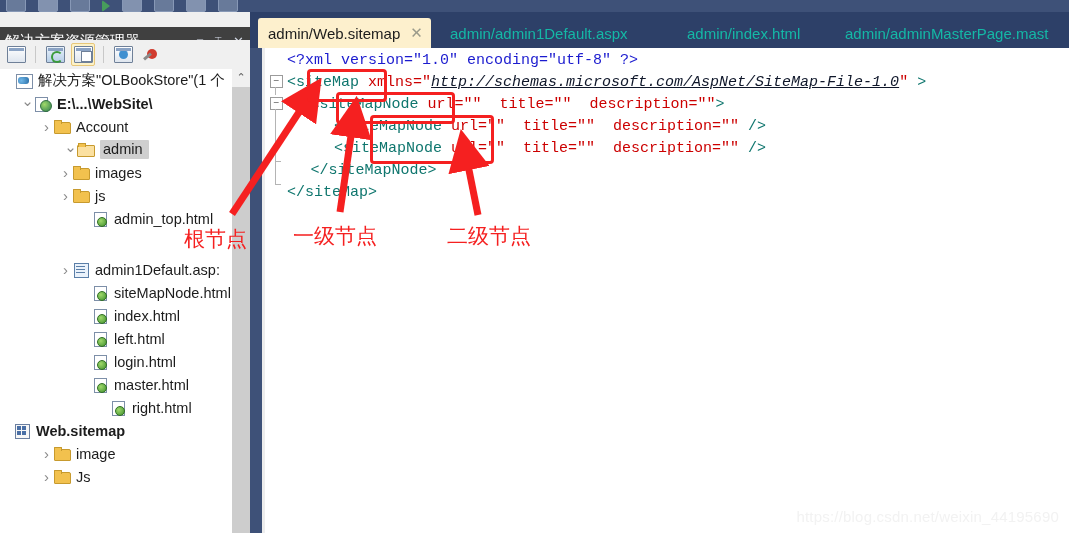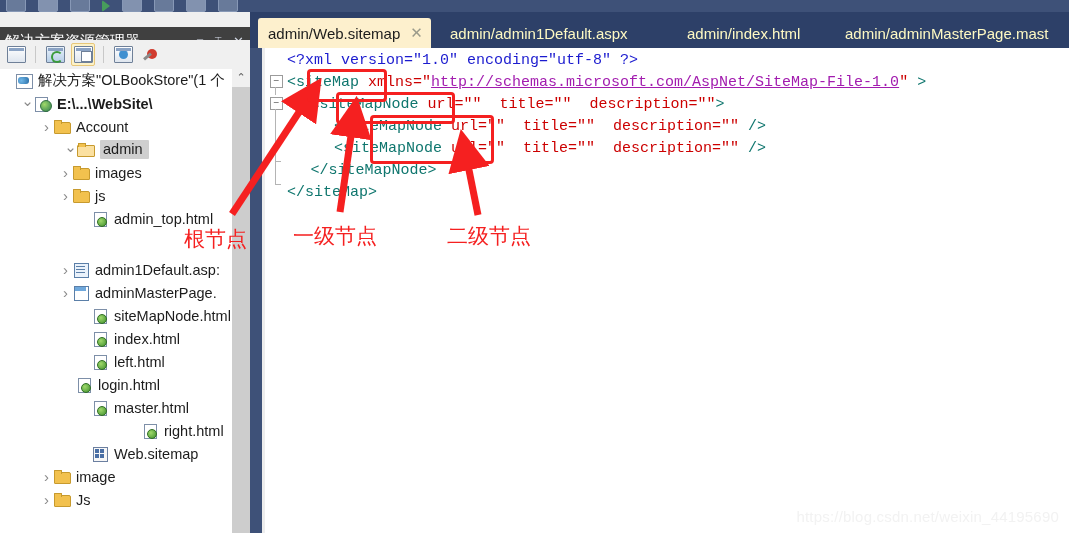--- a/index.html
+++ b/index.html
@@ -88,36 +88,36 @@
       display:flex;align-items:center;justify-content:center;color:#606060;font-size:11px;}
   #se-vscroll .sb-thumb{position:absolute;left:0;top:18px;width:18px;height:446px;background:#cdcdcd;}
 
   
   #panel-divider{position:absolute;left:250px;top:12px;width:12px;height:521px;background:#3e5178;}
   #panel-divider-shadow{position:absolute;left:262px;top:12px;width:3px;height:521px;background:#ededed;}
 
   
   #tabbar{position:absolute;left:250px;top:12px;width:819px;height:36px;background:#2d4068;}
   .tab{position:absolute;top:6px;height:30px;display:flex;align-items:center;font-size:15px;white-space:nowrap;}
-  .tab.inactive{color:#fef9c3;}
+  .tab.inactive{color:#14b8a6;}
   .tab.active{background:#fdf0cd;color:#1c1c1c;border-radius:3px 3px 0 0;padding:0 8px 0 10px;top:6px;height:30px;}
   .tab .closex{margin-left:10px;color:#9a9a8a;font-size:15px;}
 
   
   #editor{position:absolute;left:265px;top:48px;width:804px;height:485px;background:#ffffff;
       font-family:"Liberation Mono","DejaVu Sans Mono",monospace;font-size:15px;}
   #gutter{position:absolute;left:0;top:0;width:22px;height:485px;}
   .outline-box{position:absolute;width:11px;height:11px;border:1px solid #9b9b9b;background:#ffffff;color:#5d5d5d;
       font-family:"Liberation Sans",sans-serif;font-size:10px;line-height:9px;text-align:center;}
   .outline-line{position:absolute;width:1px;background:#b4b4b4;}
   .outline-tick{position:absolute;width:6px;height:1px;background:#b4b4b4;}
   .codeline{position:absolute;left:22px;white-space:pre;line-height:22px;color:#1b1bcf;}
   .kw{color:#0f766e;}
   .attr{color:#cc0000;}
-  .lnk{color:#a21caf;text-decoration:underline;}
+  .lnk{color:#0f172a;text-decoration:underline;font-style:italic;}
   .pi{color:#1b1bcf;}
 
   
   #annot{position:absolute;left:0;top:0;width:1069px;height:533px;pointer-events:none;}
   .annot-box{position:absolute;border:3px solid #f01c1c;border-radius:4px;}
   .annot-text{position:absolute;color:#f52020;font-size:21px;
       font-family:"DejaVu Sans","Liberation Sans",sans-serif;white-space:nowrap;}
 
   
   #watermark{position:absolute;right:10px;bottom:8px;color:#f2f2f2;font-size:15px;
@@ -204,56 +204,51 @@
       <div class="tnode" style="padding-left: 78px;">
         <span class="chev "></span>
         <span class="tico html"></span>
         <span class="tlabel">admin_top.html</span>
       </div>
       <div class="tnode" style="padding-left: 59px; margin-top: 28px;">
         <span class="chev closed"></span>
         <span class="tico aspx"></span>
         <span class="tlabel">admin1Default.asp:</span>
       </div>
-      <div class="tnode" style="padding-left: 59px;">
-        <span class="chev closed"></span>
-        <span class="tico master"></span>
-        <span class="tlabel">adminMasterPage.</span>
-      </div>
       <div class="tnode" style="padding-left: 78px;">
         <span class="chev "></span>
         <span class="tico html"></span>
         <span class="tlabel">siteMapNode.html</span>
       </div>
       <div class="tnode" style="padding-left: 78px;">
         <span class="chev "></span>
         <span class="tico html"></span>
         <span class="tlabel">index.html</span>
       </div>
       <div class="tnode" style="padding-left: 78px;">
         <span class="chev "></span>
         <span class="tico html"></span>
         <span class="tlabel">left.html</span>
       </div>
-      <div class="tnode" style="padding-left: 62px; text-align: center;">
+      <div class="tnode" style="padding-left: 78px; text-align: center;">
         <span class="chev "></span>
         <span class="tico html"></span>
         <span class="tlabel">login.html</span>
       </div>
       <div class="tnode" style="padding-left: 78px;">
         <span class="chev "></span>
         <span class="tico html"></span>
         <span class="tlabel">master.html</span>
       </div>
-      <div class="tnode" style="padding-left: 96px; margin-left: 32px;">
+      <div class="tnode" style="padding-left: 96px;">
         <span class="chev "></span>
         <span class="tico html"></span>
         <span class="tlabel">right.html</span>
       </div>
-      <div class="tnode" style="padding-left: 78px;">
+      <div class="tnode" style=" font-weight: bold;">
         <span class="chev "></span>
         <span class="tico sitemap"></span>
         <span class="tlabel">Web.sitemap</span>
       </div>
       <div class="tnode" style="padding-left: 40px;">
         <span class="chev closed"></span>
         <span class="tico folder"></span>
         <span class="tlabel">image</span>
       </div>
       <div class="tnode" style="padding-left: 40px;">

